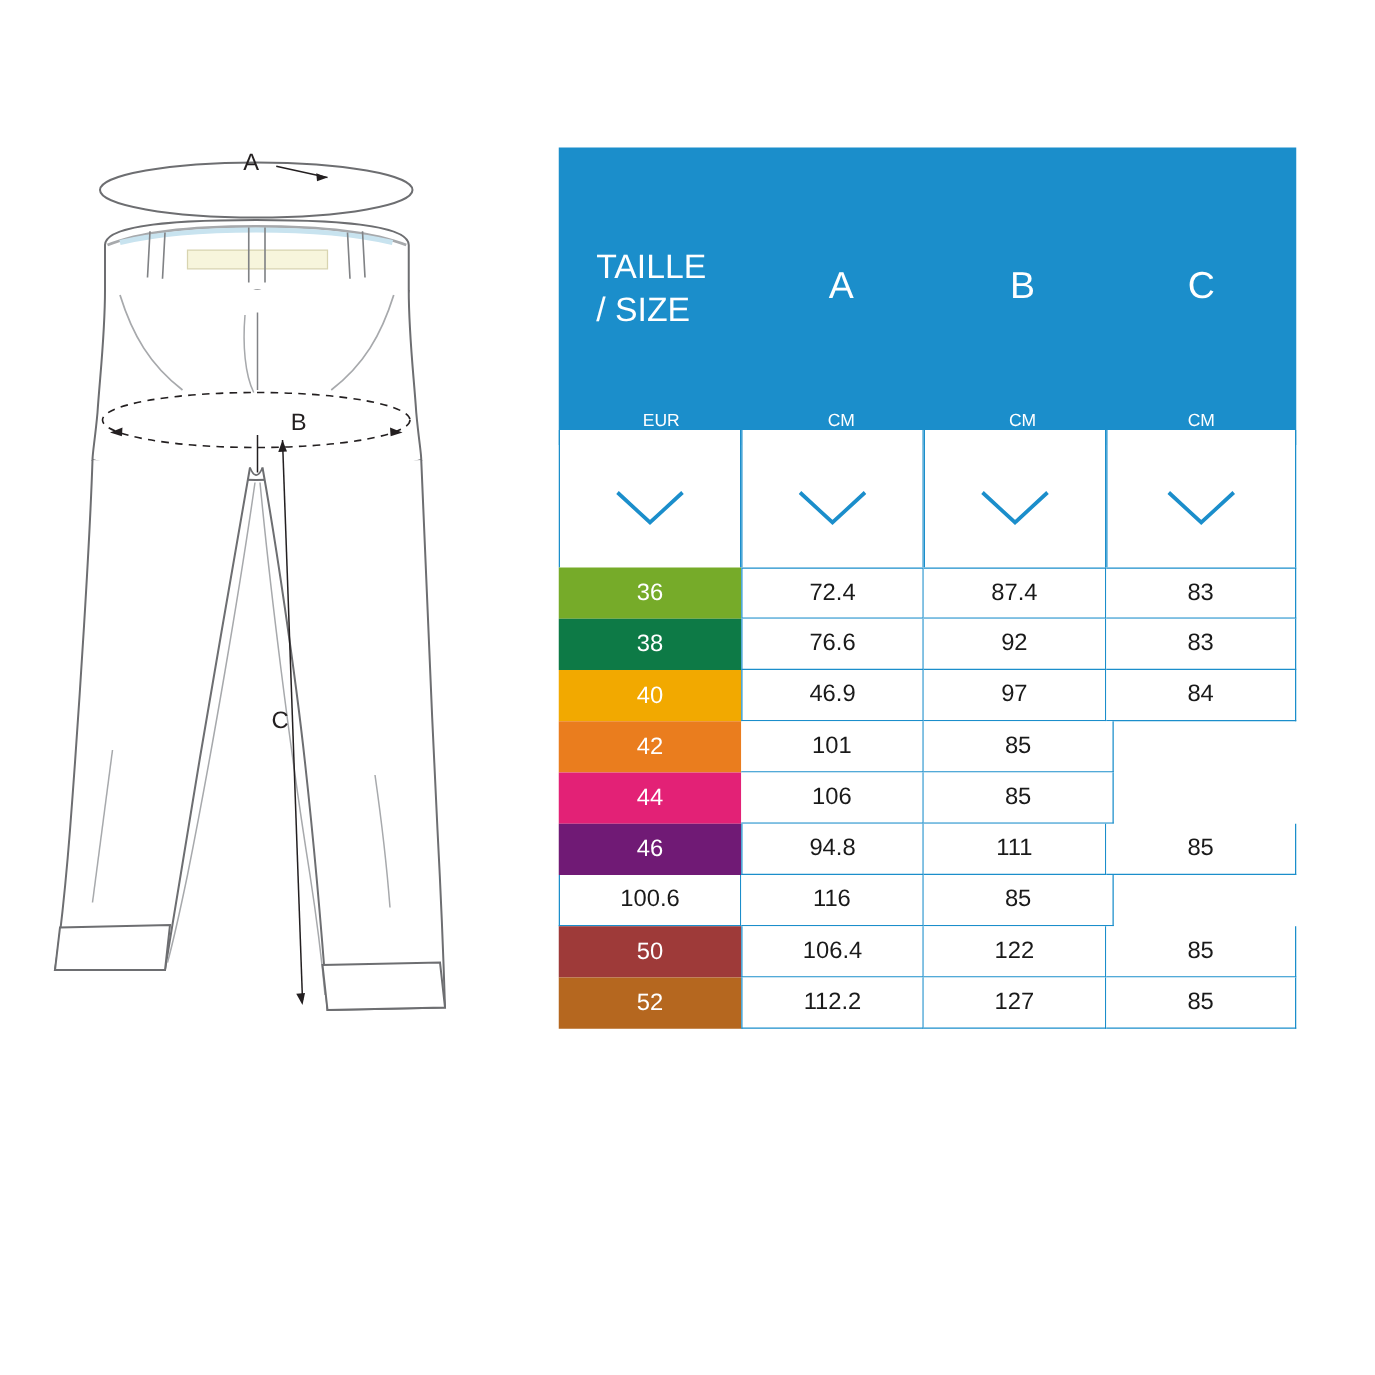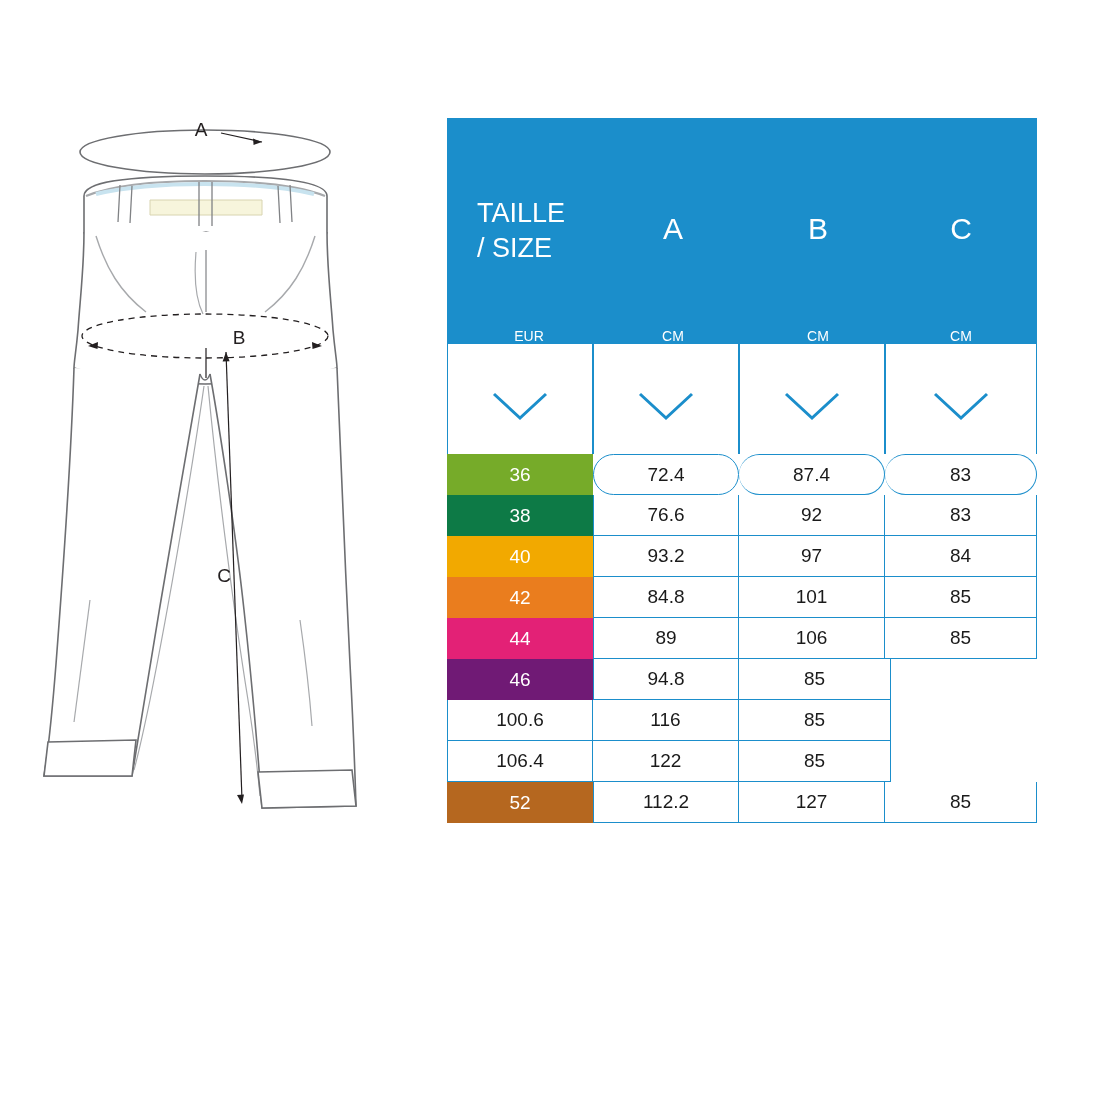--- a/index.html
+++ b/index.html
@@ -154,21 +154,21 @@
     font-size: 19px;
     border: 1px solid #1b8ecb;
     border-top: none;
     border-left: none;
     box-sizing: border-box;
     background: #ffffff;
   }
   .cell-val.first { border-left: 1px solid #1b8ecb; }
   .cell-val.last { width: 152px; }
 
-  .row:first-child .cell-val { border-top: 1px solid #1b8ecb; border-radius: 24px; }
+  .row:first-child .cell-val { border-top: 1px solid #1b8ecb; }
 </style>
 </head>
 <body>
 
 <div id="illustration">
   <svg width="460" height="1100" viewBox="0 0 460 1100">
     <g fill="none" stroke="#58595b" stroke-width="1.6">
 
       <ellipse cx="205" cy="152" rx="125" ry="22" stroke="#6d6e71" stroke-width="1.6" fill="#ffffff"></ellipse>
 
@@ -280,47 +280,47 @@
         <div class="cell-val last">83</div>
       </div>
       <div class="row">
         <div class="cell-size" style="background: rgb(13, 122, 70);">38</div>
         <div class="cell-val first">76.6</div>
         <div class="cell-val ">92</div>
         <div class="cell-val last">83</div>
       </div>
       <div class="row">
         <div class="cell-size" style="background: rgb(242, 169, 0);">40</div>
-        <div class="cell-val first">93.2</div>
+        <div class="cell-val first">46.9</div>
         <div class="cell-val ">97</div>
         <div class="cell-val last">84</div>
       </div>
       <div class="row">
         <div class="cell-size" style="background: rgb(234, 125, 30);">42</div>
-        <div class="cell-val first">84.8</div>
         <div class="cell-val ">101</div>
         <div class="cell-val last">85</div>
       </div>
       <div class="row">
         <div class="cell-size" style="background: rgb(227, 33, 118);">44</div>
-        <div class="cell-val first">89</div>
         <div class="cell-val ">106</div>
         <div class="cell-val last">85</div>
       </div>
       <div class="row">
         <div class="cell-size" style="background: #701a75;">46</div>
         <div class="cell-val first">94.8</div>
+        <div class="cell-val ">111</div>
         <div class="cell-val last">85</div>
       </div>
       <div class="row">
         <div class="cell-val first">100.6</div>
         <div class="cell-val ">116</div>
         <div class="cell-val last">85</div>
       </div>
       <div class="row">
+        <div class="cell-size" style="background: rgb(158, 58, 57);">50</div>
         <div class="cell-val first">106.4</div>
         <div class="cell-val ">122</div>
         <div class="cell-val last">85</div>
       </div>
       <div class="row">
         <div class="cell-size" style="background: rgb(181, 103, 31);">52</div>
         <div class="cell-val first">112.2</div>
         <div class="cell-val ">127</div>
         <div class="cell-val last">85</div>
       </div>

